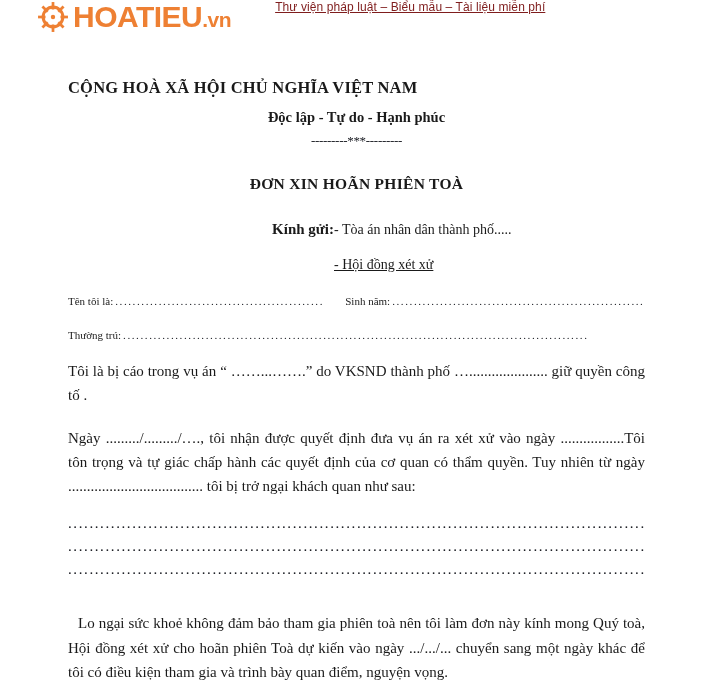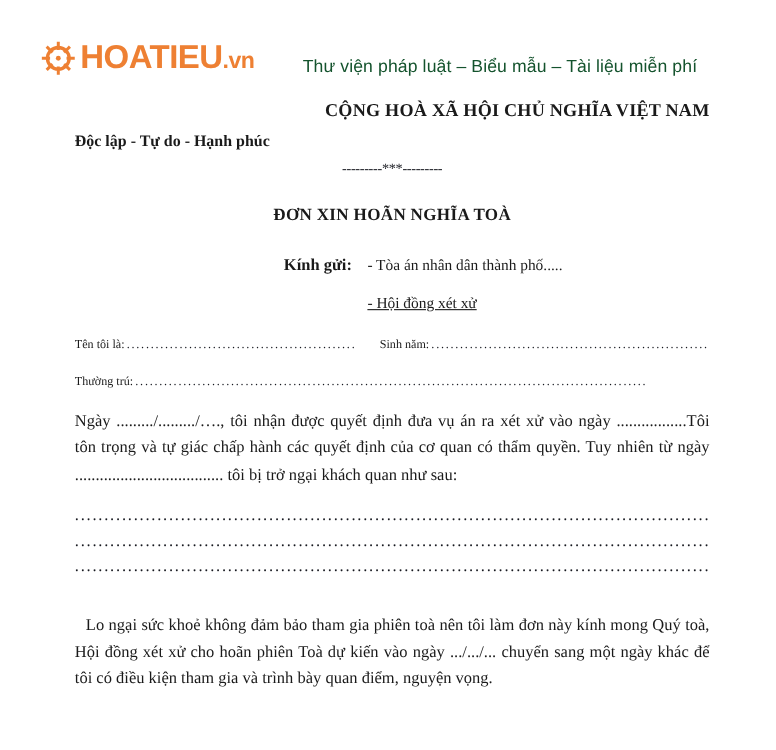--- a/index.html
+++ b/index.html
@@ -13,21 +13,21 @@
     height: 682px;
     font-family: "Liberation Serif", "DejaVu Serif", serif;
     color: #1a1a1a;
     overflow: hidden;
     position: relative;
   }
 
   
   .header {
     display: flex;
-    align-items: flex-end;
+    align-items: flex-start;
     height: 70px;
     padding: 0 0 0 36px;
     box-sizing: border-box;
   }
   .brand {
     display: flex;
     align-items: center;
     flex: 0 0 auto;
   }
   .brand-logo {
@@ -42,42 +42,44 @@
     font-size: 30px;
     letter-spacing: -0.5px;
     line-height: 1;
     white-space: nowrap;
   }
   .brand-name { color: #EE8033; }
   .brand-tld  { color: #EE8033; font-size: 21px; }
 
   .tagline {
     font-family: "Liberation Sans", "DejaVu Sans", sans-serif;
-    font-size: 16px;
-    color: #14532d;
+    font-size: 12px;
+    color: #7f1d1d;
     margin-left: 44px;
     white-space: nowrap;
     letter-spacing: 0.1px;
+    text-decoration: underline;
   }
 
   
   .doc {
     padding: 0 60px 0 68px;
     box-sizing: border-box;
     width: 705px;
   }
 
   .national-title {
-    text-align: right;
+    text-align: left;
     font-weight: bold;
     font-size: 16.5px;
     letter-spacing: 0.2px;
-    margin-top: 20px;
+    margin-top: 8px;
   }
   .national-motto {
+    text-align: center;
     font-weight: bold;
     font-size: 14.5px;
     margin-top: 11px;
   }
   .sep-stars {
     text-align: center;
     font-size: 13px;
     letter-spacing: -0.3px;
     margin-top: 7px;
     color: #16181f;
@@ -92,20 +94,21 @@
   }
 
   
   .recipients {
     margin-top: 28px;
     padding-left: 190px;
   }
   .recipient-row {
     display: flex;
     align-items: baseline;
+    text-align: right;
   }
   .recipient-row + .recipient-row { margin-top: 18px; text-decoration: underline; }
   .recipient-label {
     font-weight: bold;
     font-size: 15px;
     white-space: nowrap;
     width: 76px;
     flex: 0 0 auto;
   }
   .recipient-label.blank { visibility: hidden; }
@@ -183,21 +186,21 @@
   </div>
   <div class="tagline">Thư viện pháp luật – Biểu mẫu – Tài liệu miễn phí</div>
 </div>
 
 <div class="doc">
 
   <div class="national-title">CỘNG HOÀ XÃ HỘI CHỦ NGHĨA VIỆT NAM</div>
   <div class="national-motto">Độc lập - Tự do - Hạnh phúc</div>
   <div class="sep-stars">---------***---------</div>
 
-  <div class="doc-title">ĐƠN XIN HOÃN NGHĨA TOÀ</div>
+  <div class="doc-title">ĐƠN XIN HOÃN PHIÊN TOÀ</div>
 
   <div class="recipients">
     <div class="recipient-row">
       <span class="recipient-label">Kính gửi:</span>
       <span class="recipient-value">- Tòa án nhân dân thành phố.....</span>
     </div>
     <div class="recipient-row">
       <span class="recipient-label blank">Kính gửi:</span>
       <span class="recipient-value">- Hội đồng xét xử</span>
     </div>
@@ -208,20 +211,21 @@
     <span class="dots fixed-a">................................................</span>
     <span class="field-label">Sinh năm:</span>
     <span class="dots fixed-b">........................................................................</span>
   </div>
 
   <div class="field-row">
     <span class="field-label">Thường trú:</span>
     <span class="dots fixed-b">...........................................................................................................</span>
   </div>
 
+  <div class="para">Tôi là bị cáo trong vụ án “ ……...…….” do   VKSND thành phố …..................... giữ quyền công tố .</div>
 
   <div class="para justify-all">Ngày ........./........./…., tôi nhận được quyết định đưa vụ án ra xét xử vào ngày .................Tôi tôn trọng và tự giác chấp hành các quyết định của cơ quan có thẩm quyền. Tuy nhiên từ  ngày .................................... tôi bị trở ngại khách quan như sau:</div>
 
   <div class="blank-lines">
     <div class="blank-line">...........................................................................................................................................</div>
     <div class="blank-line">...........................................................................................................................................</div>
     <div class="blank-line">...........................................................................................................................................</div>
   </div>
 
   <div class="para para-last">Lo ngại sức khoẻ không đảm bảo tham gia phiên toà nên tôi làm đơn này kính mong Quý toà, Hội đồng xét xử cho hoãn phiên Toà dự kiến vào ngày .../.../... chuyển sang một ngày khác để tôi có điều kiện tham gia và trình bày quan điểm, nguyện vọng.</div>

